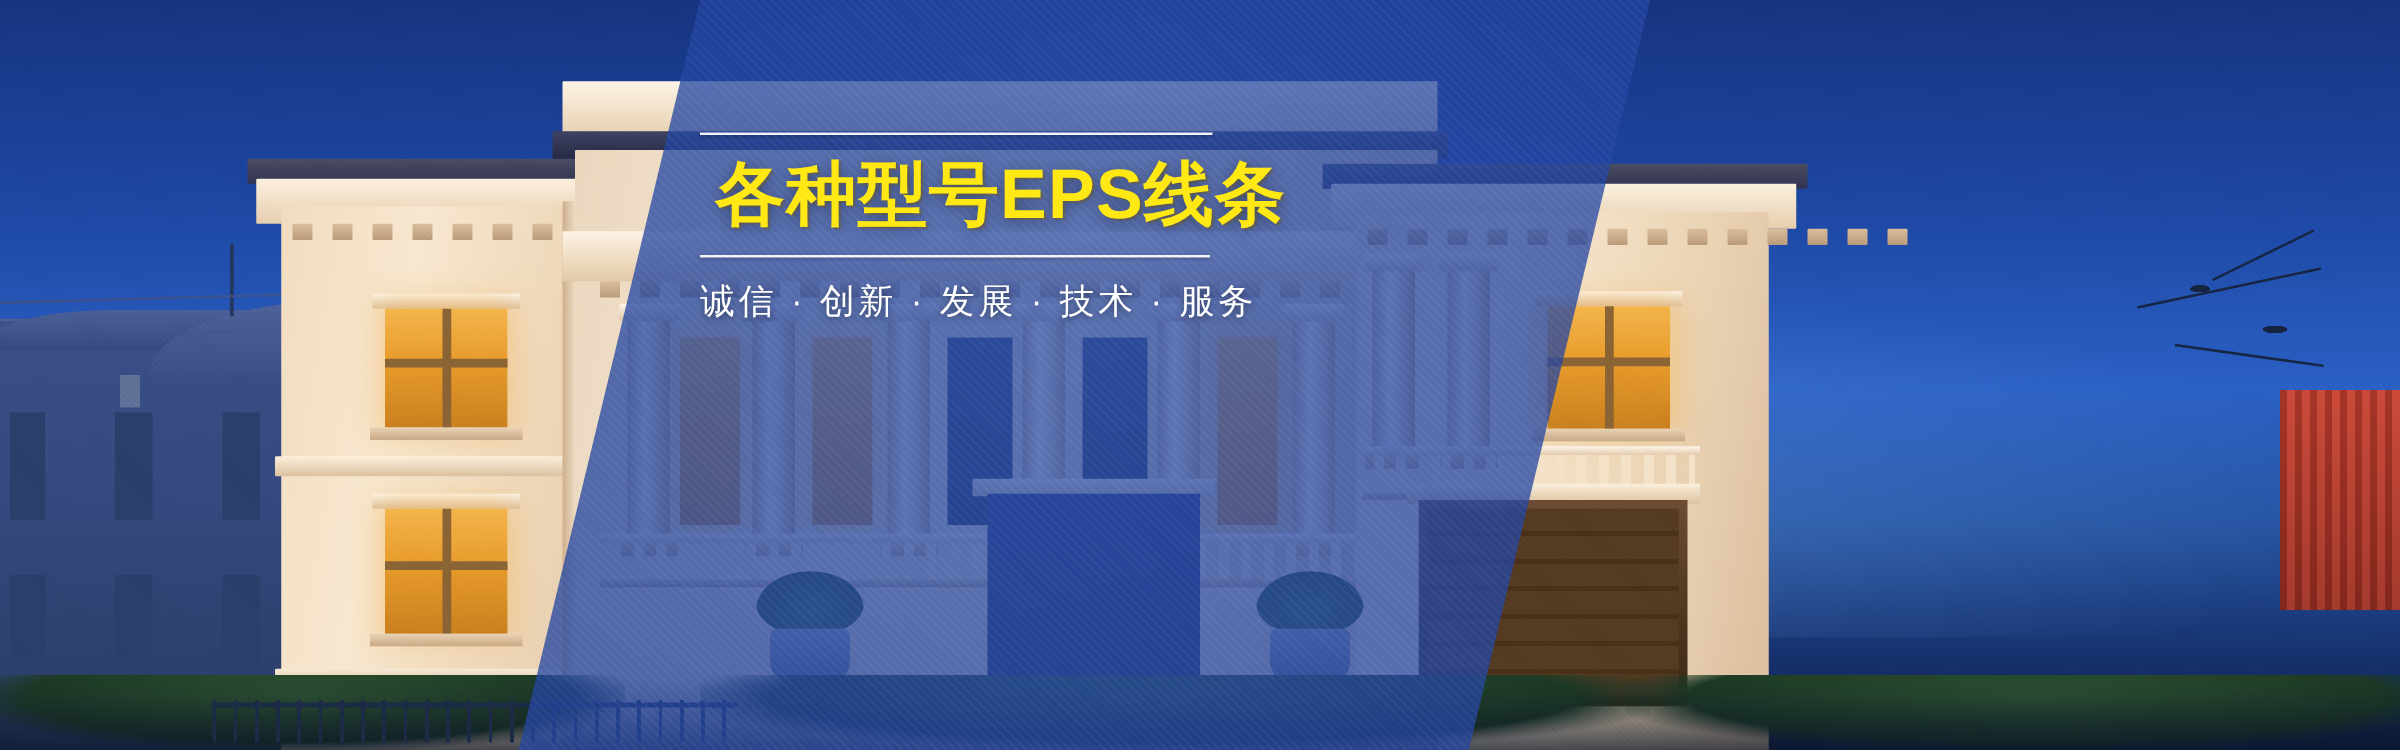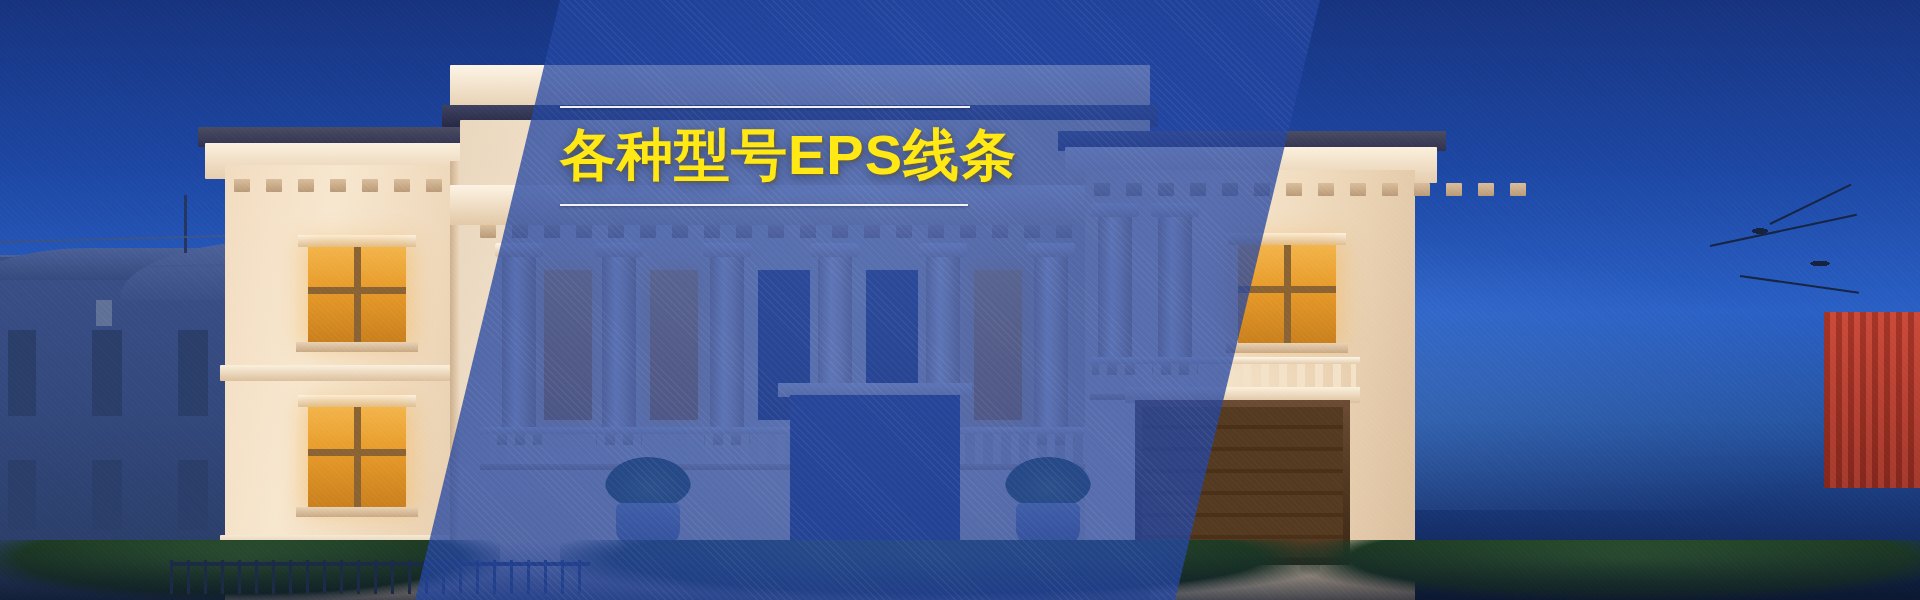--- a/index.html
+++ b/index.html
@@ -173,21 +173,21 @@
   .brand { font-size:37px; line-height:1.1; color:#ffffff; letter-spacing:3px;
     font-weight:400; text-shadow:0 2px 6px rgba(0,0,0,.45); }
 
   .rule { height:2px; background:#ffffff; opacity:.92; margin:18px 0 14px 0; width:410px;
     box-shadow:0 1px 3px rgba(0,0,0,.35); }
   .rule-2 { margin:16px 0 16px 0; width:408px; }
 
   .headline { color:#ffe814; font-weight:bold; font-size:56px; line-height:1.17;
     letter-spacing:1px;
     text-shadow: 2px 2px 0 rgba(120,90,0,.35), 0 3px 12px rgba(0,0,0,.35); }
-  .headline .ln { display:block; white-space:nowrap; }
+  .headline .ln { display:block; white-space:nowrap;margin-left:12px; }
 
   .tagline { color:#ffffff; font-size:28px; letter-spacing:3px; font-weight:400;
     white-space:nowrap; text-shadow:0 2px 6px rgba(0,0,0,.45); }
 </style>
 </head>
 <body>
 
 <div class="banner">
 
   <div class="photo">
@@ -363,15 +363,16 @@
   <div class="overlay-panel"></div>
   <div class="overlay-hatch"></div>
   <div class="overlay-streak"></div>
 
   <div class="copy">
     <div class="rule"></div>
     <div class="headline">
       <span class="ln">各种型号EPS线条</span>
     </div>
     <div class="rule rule-2"></div>
+    <div class="tagline">诚信 · 创新 · 发展 · 技术 · 服务</div>
   </div>
 
 </div>
 
 </body></html>

